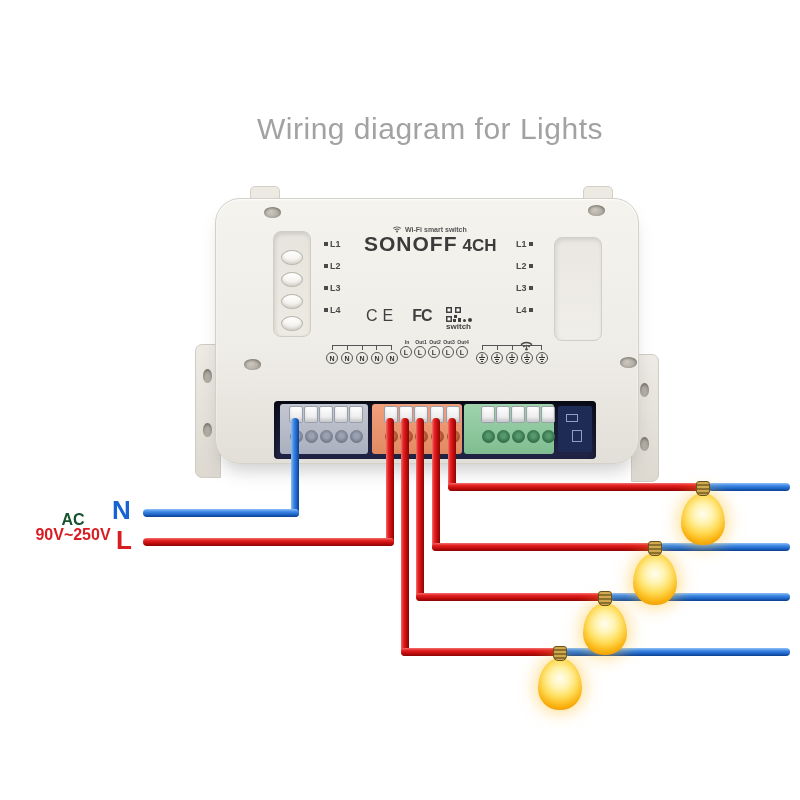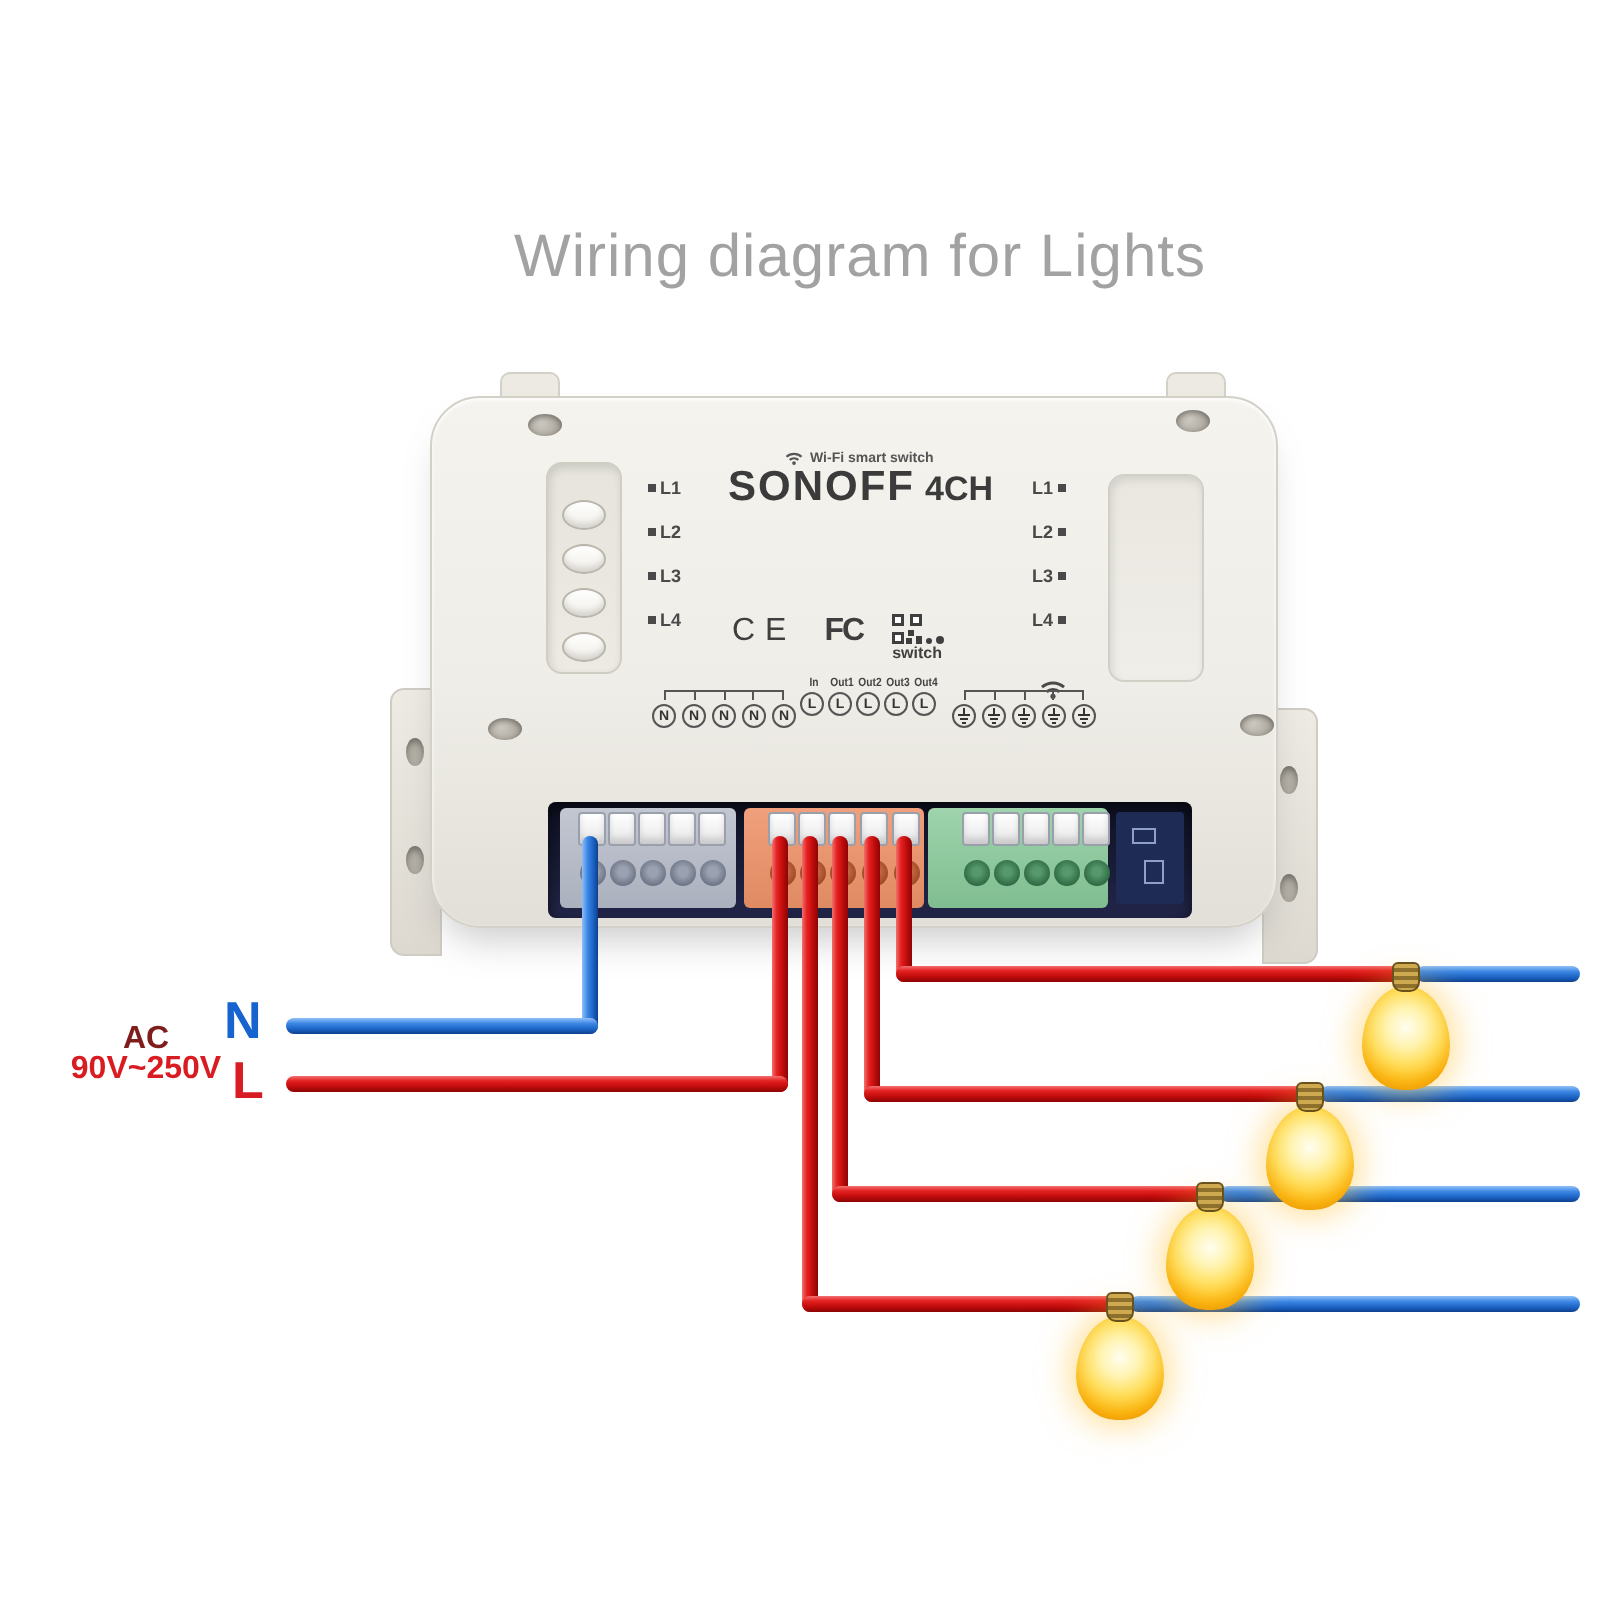--- a/index.html
+++ b/index.html
@@ -102,21 +102,21 @@
   .bulb-base{position:absolute;width:14px;height:15px;border-radius:3px 3px 5px 5px;
              background:repeating-linear-gradient(180deg,#cfa94f 0 2px,#8d702c 2px 4px);
              border:1px solid #6a521d;box-sizing:border-box;z-index:7;}
   .bulb{position:absolute;width:44px;height:52px;z-index:6;
         border-radius:50% 50% 46% 46%/58% 58% 42% 42%;
         background:radial-gradient(circle at 50% 40%,#fffdf0 0%,#fff4b4 24%,#ffdf5e 48%,#ffbe16 72%,#ef9c03 92%,#e08c00 100%);
         box-shadow:0 0 16px 3px rgba(255,196,64,.55), inset 0 -4px 8px rgba(230,140,0,.35);}
 
   
   .lbl-ac{position:absolute;left:40px;top:511px;width:66px;text-align:center;
-          font-size:16px;font-weight:800;color:#7f1d1d;z-index:4;}
+          font-size:16px;font-weight:800;color:#14532d;z-index:4;}
   .lbl-v{position:absolute;left:8px;top:526px;width:130px;text-align:center;
          font-size:16px;font-weight:800;color:#d81c22;z-index:4;}
   .lbl-n{position:absolute;left:112px;top:495px;font-size:26px;font-weight:800;color:#1763cf;z-index:4;}
   .lbl-l{position:absolute;left:116px;top:525px;font-size:26px;font-weight:800;color:#d81c22;z-index:4;}
 </style>
 </head>
 <body>
 
 <div class="stage">
 

